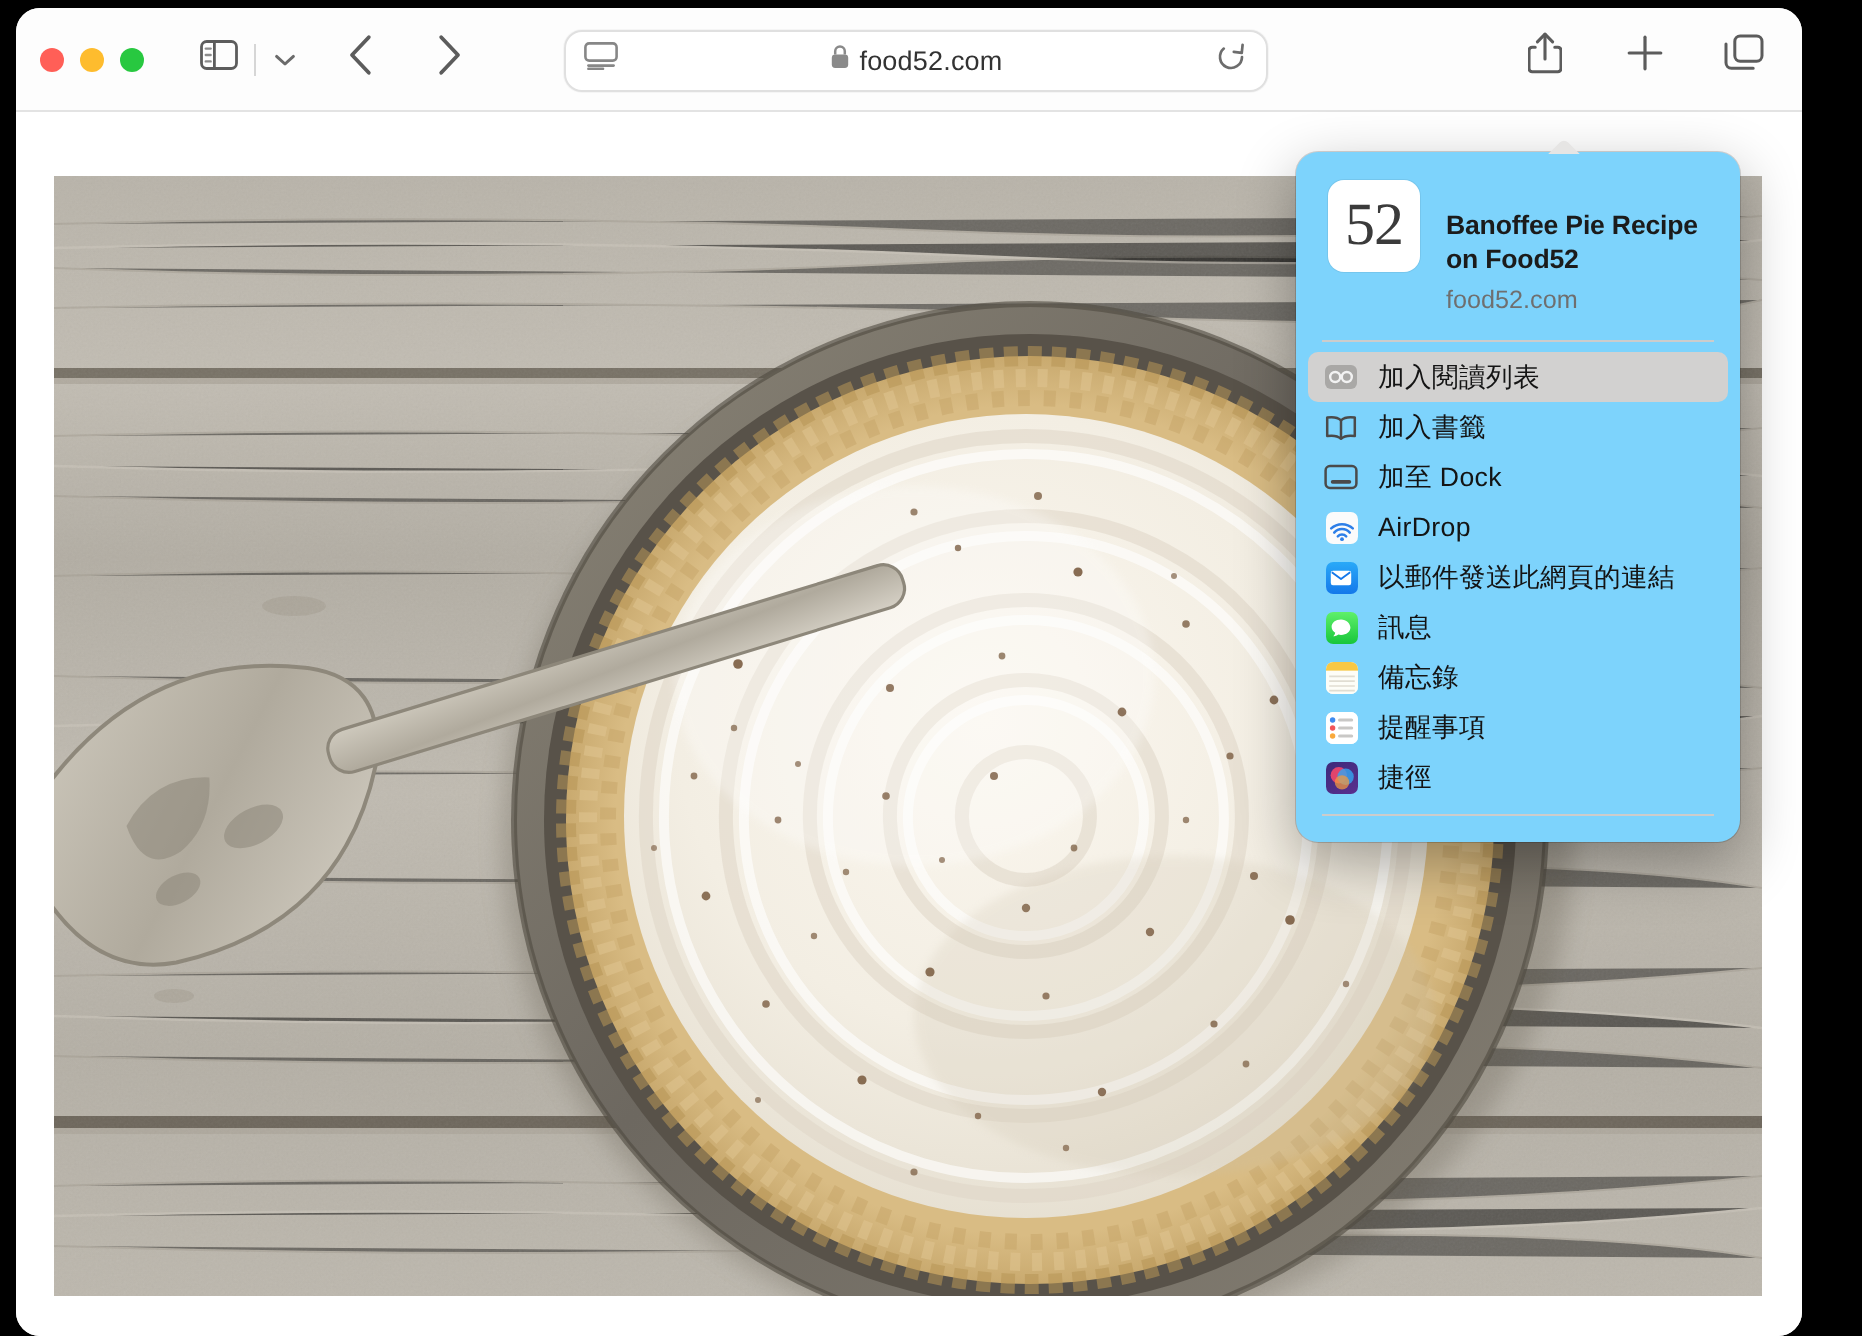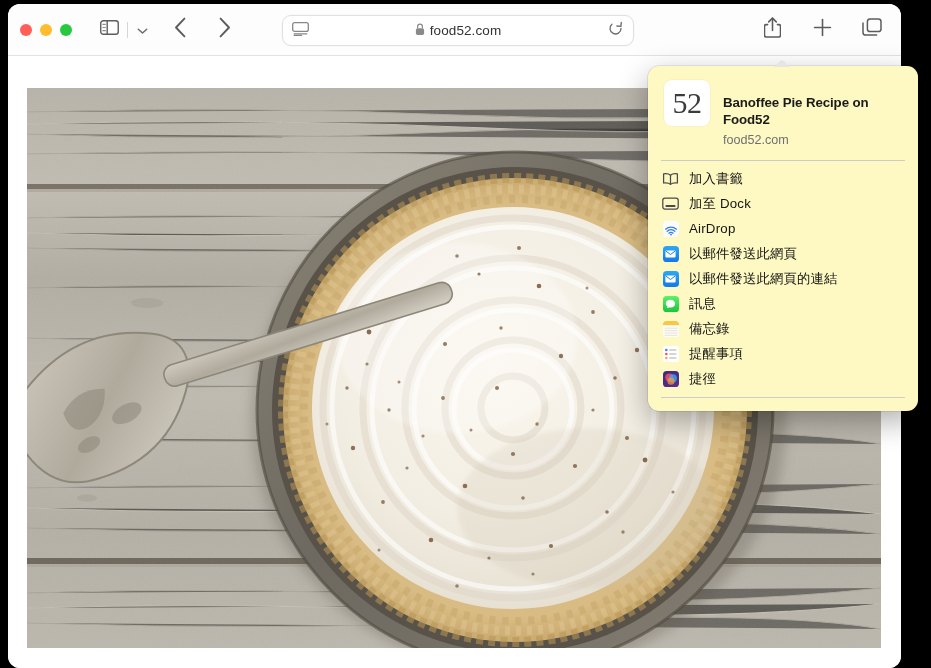--- a/index.html
+++ b/index.html
@@ -96,23 +96,23 @@
     left: 19px; top: 32px;
     width: 854px; height: 560px;
     overflow: hidden;
     background: #b7b2a8;
   }
   .photo svg { display: block; width: 100%; height: 100%; }
 
   
   .popover {
     position: absolute;
-    left: 648px; top: 66px;
-    width: 270px;
-    background: #fef9c3;
+    left: 648px; top: 76px;
+    width: 222px;
+    background: #7dd3fc;
     border-radius: 11px;
     box-shadow: 0 0 0 0.5px rgba(0,0,0,0.16), 0 10px 30px rgba(0,0,0,0.32);
     padding: 9px 0 8px 0;
     z-index: 40;
   }
   .pop-arrow {
     position: absolute;
     left: 125px; top: -8px;
     width: 18px; height: 9px;
     overflow: hidden;
@@ -502,20 +502,31 @@
       <div class="pop-meta">
         <div class="pop-title">Banoffee Pie Recipe on Food52</div>
         <div class="pop-domain">food52.com</div>
       </div>
     </div>
 
     <div class="divider"></div>
 
     <div class="menu-list">
 
+      <div class="menu-item selected">
+        <span class="mi-icon">
+          <svg width="17" height="17" viewBox="0 0 17 17">
+            <rect x="0.5" y="2.5" width="16" height="12" rx="3" fill="#a9a8a6"></rect>
+            <circle cx="5.6" cy="8.5" r="2.5" fill="none" stroke="#f2f2f2" stroke-width="1.2"></circle>
+            <circle cx="11.4" cy="8.5" r="2.5" fill="none" stroke="#f2f2f2" stroke-width="1.2"></circle>
+            <line x1="8.1" y1="8.5" x2="8.9" y2="8.5" stroke="#f2f2f2" stroke-width="1.2"></line>
+          </svg>
+        </span>
+        <span class="menu-label">加入閱讀列表</span>
+      </div>
 
       <div class="menu-item">
         <span class="mi-icon">
           <svg width="17" height="14" viewBox="0 0 17 14" fill="none">
             <path d="M8.5 3.2C6.9 1.7 4.3 1.4 1.6 1.8v9.2c2.7-.4 5.3-.1 6.9 1.4 1.6-1.5 4.2-1.8 6.9-1.4V1.8c-2.7-.4-5.3-.1-6.9 1.4z" stroke="#4a4a4a" stroke-width="1.25" stroke-linejoin="round"></path>
             <line x1="8.5" y1="3.2" x2="8.5" y2="12.4" stroke="#4a4a4a" stroke-width="1.25"></line>
           </svg>
         </span>
         <span class="menu-label">加入書籤</span>
       </div>
@@ -538,31 +549,20 @@
               <path d="M3.1 9.3a5.2 5.2 0 017.8 0" stroke="#2e7fe8" stroke-width="1.25" stroke-linecap="round"></path>
               <path d="M4.9 11.2a2.9 2.9 0 014.2 0" stroke="#2e7fe8" stroke-width="1.25" stroke-linecap="round"></path>
               <path d="M1.6 7.2a8 8 0 0110.8 0" stroke="#2e7fe8" stroke-width="1.25" stroke-linecap="round"></path>
               <circle cx="7" cy="12.6" r="0.95" fill="#2e7fe8"></circle>
             </svg>
           </span>
         </span>
         <span class="menu-label">AirDrop</span>
       </div>
 
-      <div class="menu-item">
-        <span class="mi-icon">
-          <span class="app-tile" style="background:linear-gradient(180deg,#2aa9f8 0%,#1478ea 100%);">
-            <svg width="11" height="8" viewBox="0 0 11 8">
-              <rect x="0.4" y="0.4" width="10.2" height="7.2" rx="1.1" fill="#ffffff"></rect>
-              <path d="M0.9 1.1l4.6 3.4 4.6-3.4" fill="none" stroke="#1478ea" stroke-width="0.95" stroke-linejoin="round"></path>
-            </svg>
-          </span>
-        </span>
-        <span class="menu-label">以郵件發送此網頁</span>
-      </div>
 
       <div class="menu-item">
         <span class="mi-icon">
           <span class="app-tile" style="background:linear-gradient(180deg,#2aa9f8 0%,#1478ea 100%);">
             <svg width="11" height="8" viewBox="0 0 11 8">
               <rect x="0.4" y="0.4" width="10.2" height="7.2" rx="1.1" fill="#ffffff"></rect>
               <path d="M0.9 1.1l4.6 3.4 4.6-3.4" fill="none" stroke="#1478ea" stroke-width="0.95" stroke-linejoin="round"></path>
             </svg>
           </span>
         </span>

